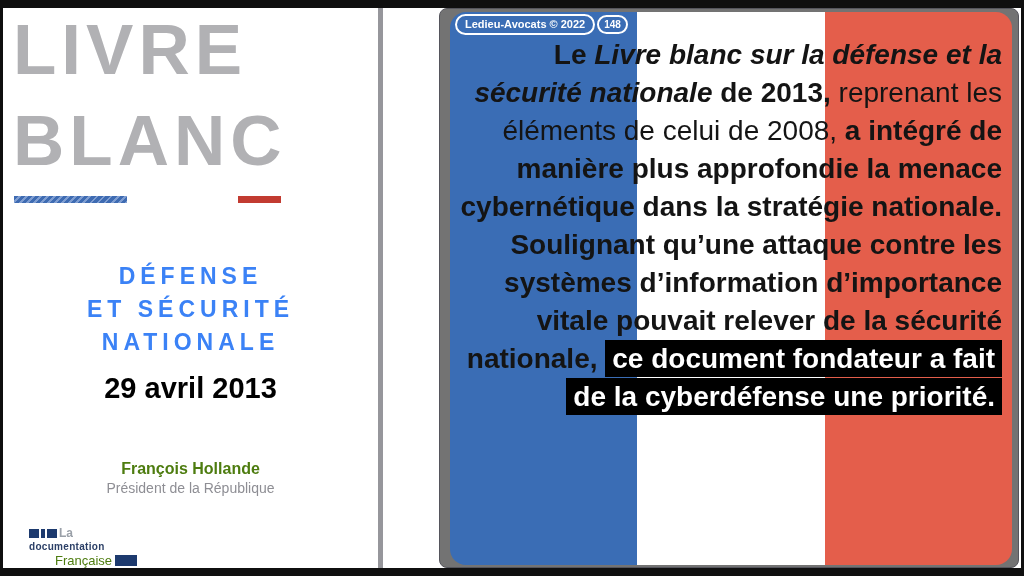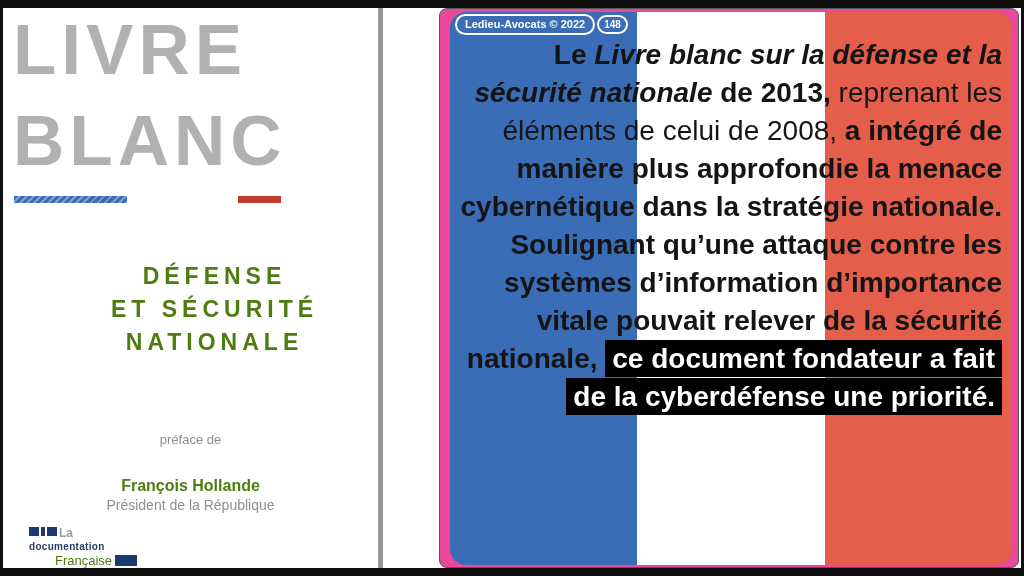--- a/index.html
+++ b/index.html
@@ -23,41 +23,41 @@
     color:#b1b1b4;white-space:nowrap;
   }
   .bar{position:absolute;top:188px;height:7px;}
   .bar-blue{
     left:11px;width:113px;
     background:repeating-linear-gradient(135deg,#3e6bb2 0 3px,#7e9dd1 3px 5px);
   }
   .bar-red{left:235px;width:43px;background:#c23b31;}
   .book-subtitle{
     position:absolute;top:252px;width:100%;text-align:center;
-    font-size:23px;font-weight:bold;letter-spacing:5px;line-height:33px;color:#4d7c0f;margin-left:24px;
+    font-size:23px;font-weight:bold;letter-spacing:5px;line-height:33px;color:#3b82f6;
   }
   .book-date{
     position:absolute;top:364px;width:100%;text-align:center;
     font-size:29px;font-weight:bold;color:#000;
   }
   .preface{position:absolute;top:423px;width:100%;text-align:center;}
   .preface-label{font-size:13px;color:#8e8e94;line-height:17px;}
   .preface-author{font-size:16px;font-weight:bold;color:#4d7c0f;line-height:21px;margin-top:27px;}
   .preface-role{font-size:14px;color:#8e8e94;line-height:19px;}
   .publisher{position:absolute;left:26px;bottom:1px;}
-  .pub-row1{display:flex;align-items:flex-start;gap:2px;font-size:12px;font-weight:bold;color:#9aa0a8;line-height:12px;}
+  .pub-row1{display:flex;align-items:center;gap:2px;font-size:12px;font-weight:bold;color:#9aa0a8;line-height:12px;}
   .blk{display:inline-block;background:#1d3a6e;}
   .blk-a{width:10px;height:9px;} .blk-b{width:4px;height:9px;} .blk-c{width:10px;height:9px;}
   .pub-row2{font-size:10px;font-weight:bold;color:#2b3f66;line-height:15px;letter-spacing:0.3px;}
   .pub-row3{margin-left:26px;display:flex;align-items:center;gap:3px;font-size:13px;color:#4d7c0f;line-height:13px;}
   .blk-d{width:22px;height:11px;}
   
   .flag-frame{
     position:absolute;left:436px;top:0;height:100%;width:580px;box-sizing:border-box;
-    border:1px solid #55555c;border-radius:8px;background:#ec4899;
+    border:1px solid #55555c;border-radius:8px;background:#737373;
     padding:3px 6px 2px 10px;
   }
   .flag{
     position:relative;width:100%;height:100%;border-radius:16px;overflow:hidden;display:flex;
   }
   .stripe{flex:1;height:100%;}
   .stripe-blue{background:#3a6db5;}
   .stripe-white{background:#ffffff;}
   .stripe-red{background:#e45e4b;}
   .badge{position:absolute;top:2px;left:5px;display:flex;align-items:center;gap:2px;}
@@ -90,22 +90,22 @@
       <span>LIVRE</span><br>
       <span>BLANC</span>
     </div>
     <div class="bar bar-blue"></div>
     <div class="bar bar-red"></div>
     <div class="book-subtitle">
       <span>DÉFENSE</span><br>
       <span>ET SÉCURITÉ</span><br>
       <span>NATIONALE</span>
     </div>
+    <div class="book-date">29 avril 2013</div>
     <div class="preface">
-      <div class="preface-label">préface de</div>
       <div class="preface-author">François Hollande</div>
       <div class="preface-role">Président de la République</div>
     </div>
     <div class="publisher">
       <div class="pub-row1">
         <span class="blk blk-a"></span>
         <span class="blk blk-b"></span>
         <span class="blk blk-c"></span>
         <span>La</span>
       </div>

